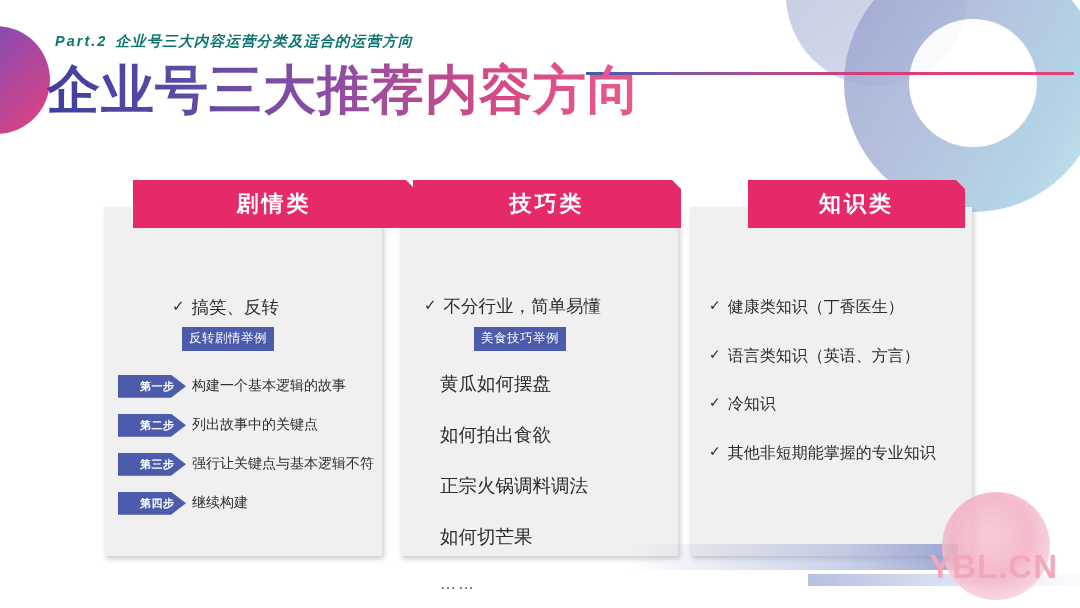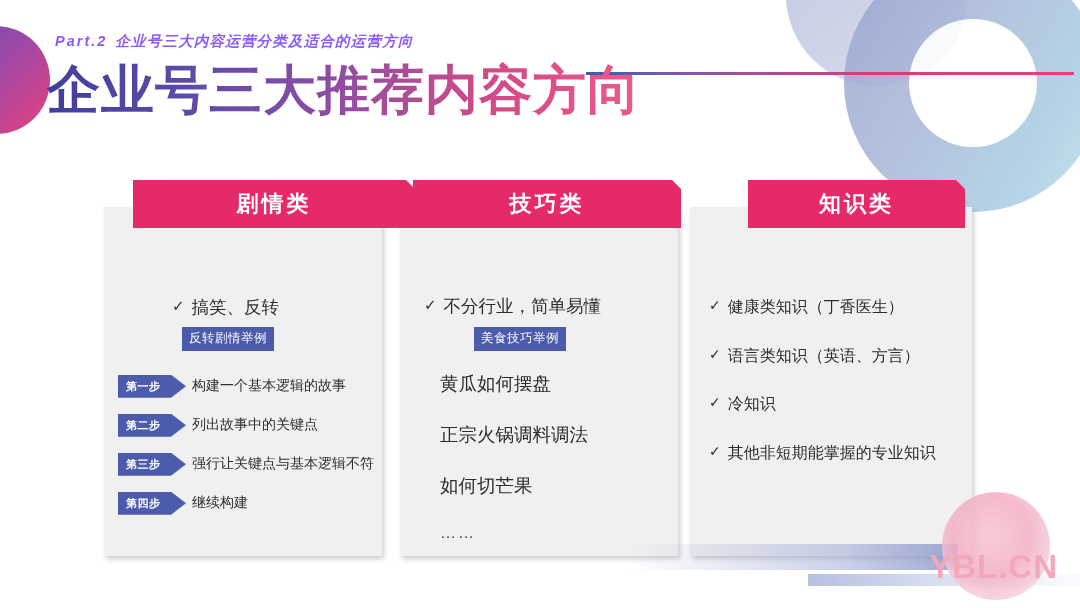--- a/index.html
+++ b/index.html
@@ -86,21 +86,21 @@
     font-family:"Liberation Sans",sans-serif;
   }
 
   
   .kicker {
     position:absolute;
     left:55px; top:32px;
     font-size:14.5px;
     font-style:italic;
     font-weight:bold;
-    color:#8b5cf6;
+    color:#0f766e;
     letter-spacing:1.2px;
     white-space:nowrap;
   }
   .kicker .part { letter-spacing:2px; margin-right:8px; }
   .main-title {
     position:absolute;
     left:47px; top:55px;
     font-size:53px;
     font-weight:bold;
     letter-spacing:1px;
@@ -192,21 +192,21 @@
   .step-badge {
     flex:0 0 auto;
     width:68px; height:23px;
     background:#4c5bac;
     color:#ffffff;
     font-size:11px;
     font-weight:bold;
     letter-spacing:.5px;
     display:flex;
     align-items:center;
-    padding-left:8px;
+    padding-left:22px;
     clip-path:polygon(0 0, 78% 0, 100% 50%, 78% 100%, 0 100%);
   }
   .step-text {
     margin-left:6px;
     font-size:14px;
     color:#2d2d2d;
     white-space:nowrap;
   }
 
   
@@ -278,20 +278,21 @@
       <div class="card-body">
         <div class="bullet c2-bullet">
           <span class="tick">✓</span>
           <span>不分行业，简单易懂</span>
         </div>
         <div class="c2-tag">
           <span class="tag">美食技巧举例</span>
         </div>
         <ul class="c2-list">
           <li>黄瓜如何摆盘</li>
+          <li>如何拍出食欲</li>
           <li>正宗火锅调料调法</li>
           <li>如何切芒果</li>
           <li class="ellipsis">……</li>
         </ul>
       </div>
     </div>
 
     <div class="card card-3">
       <div class="card-body">
         <div class="c3-list">

